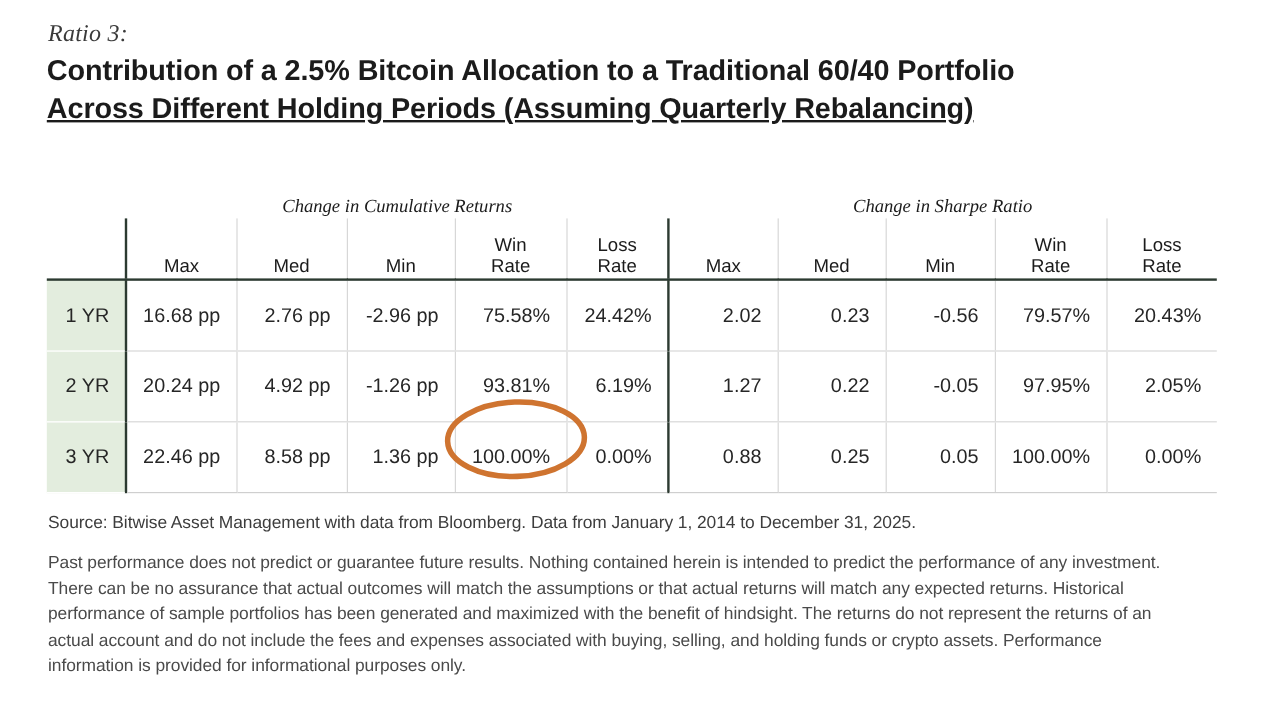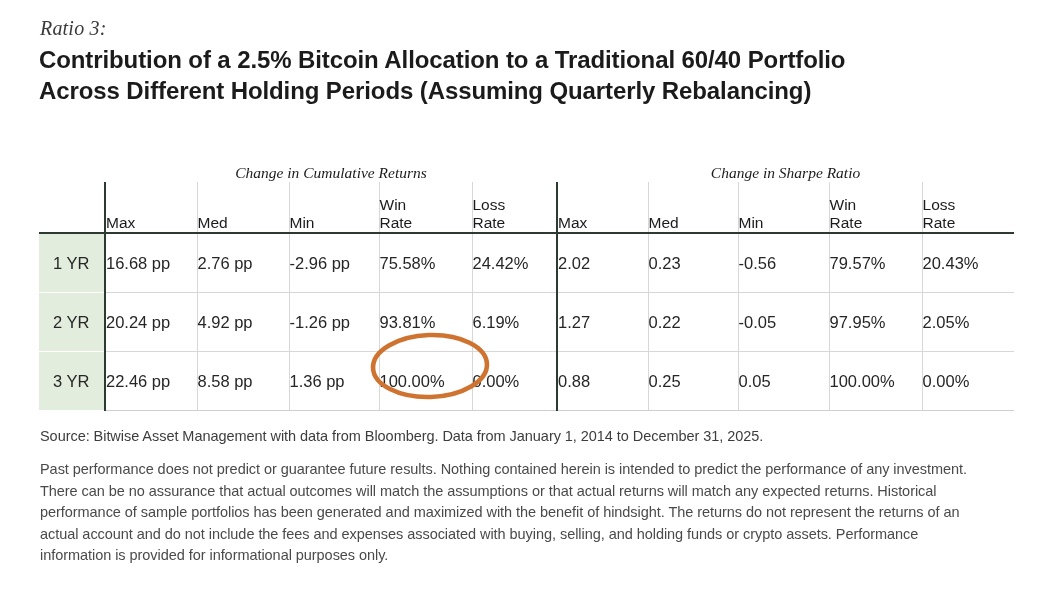--- a/index.html
+++ b/index.html
@@ -37,21 +37,21 @@
     position: absolute;
     left: 39px;
     top: 44px;
     width: 940px;
     font-size: 24px;
     font-weight: bold;
     color: #1b1b1b;
     line-height: 31px;
     letter-spacing: -0.1px;
   }
-  .title .line2 { display: block; }
+  .title .line2 { display: block; text-decoration: underline; }
 
   
   .table-wrap {
     position: absolute;
     left: 39px;
     top: 134px;
     width: 975px;
   }
   table.tbl {
     border-collapse: collapse;
@@ -75,40 +75,41 @@
     text-align: center;
     vertical-align: bottom;
     padding-bottom: 2px;
   }
 
   
   .colhdr td {
     height: 50px;
     font-size: 15.5px;
     color: #1b1b1b;
-    text-align: left;
+    text-align: center;
     vertical-align: bottom;
     padding: 0 13px 7px 0;
     line-height: 18px;
   }
   .colhdr td.rowlabel-head { border: 0; }
   .colhdr .stack { display: block; }
 
   
   .hdr-rule td {
     height: 0;
     border-bottom: 2.5px solid #2c3a31;
     padding: 0;
   }
 
   
   .tbl tbody tr.datarow td {
     height: 58px;
     font-size: 16.5px;
     color: #262626;
+    text-align: right;
     vertical-align: middle;
     padding: 0 13px 0 0;
     border-bottom: 1px solid #d7d7d7;
     background: #ffffff;
   }
   .tbl tbody tr.datarow:last-child td {
     border-bottom: 1px solid #cfcfcf;
   }
   
   .tbl tbody tr.datarow td.vdiv,

